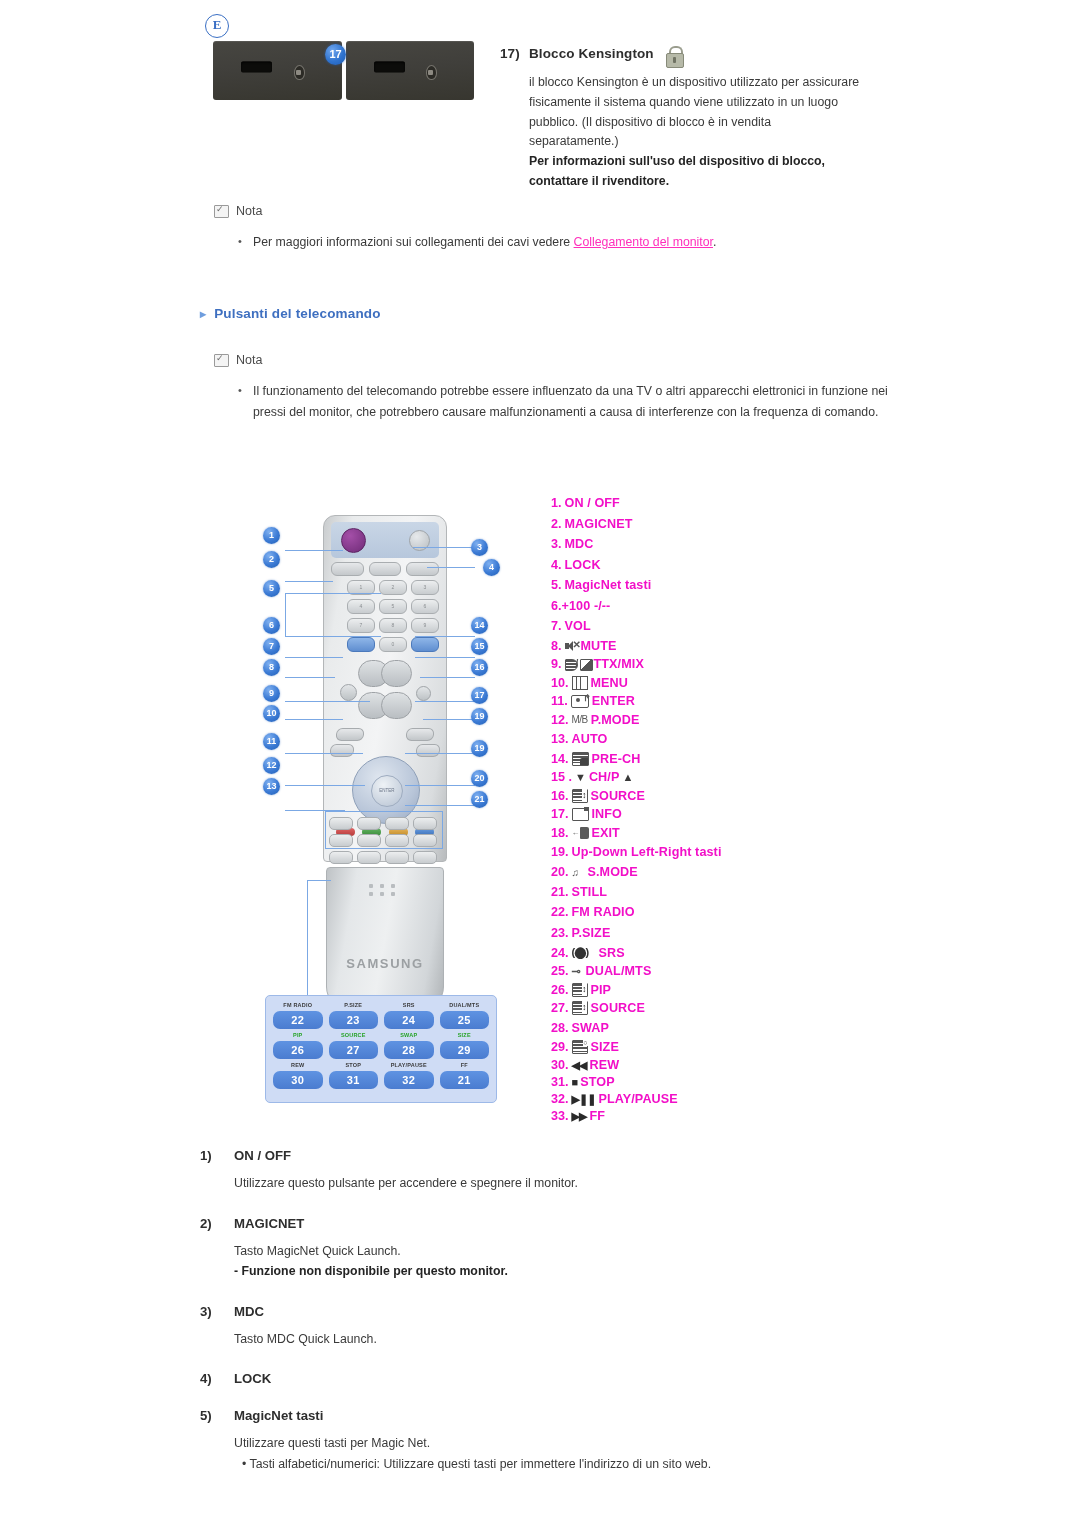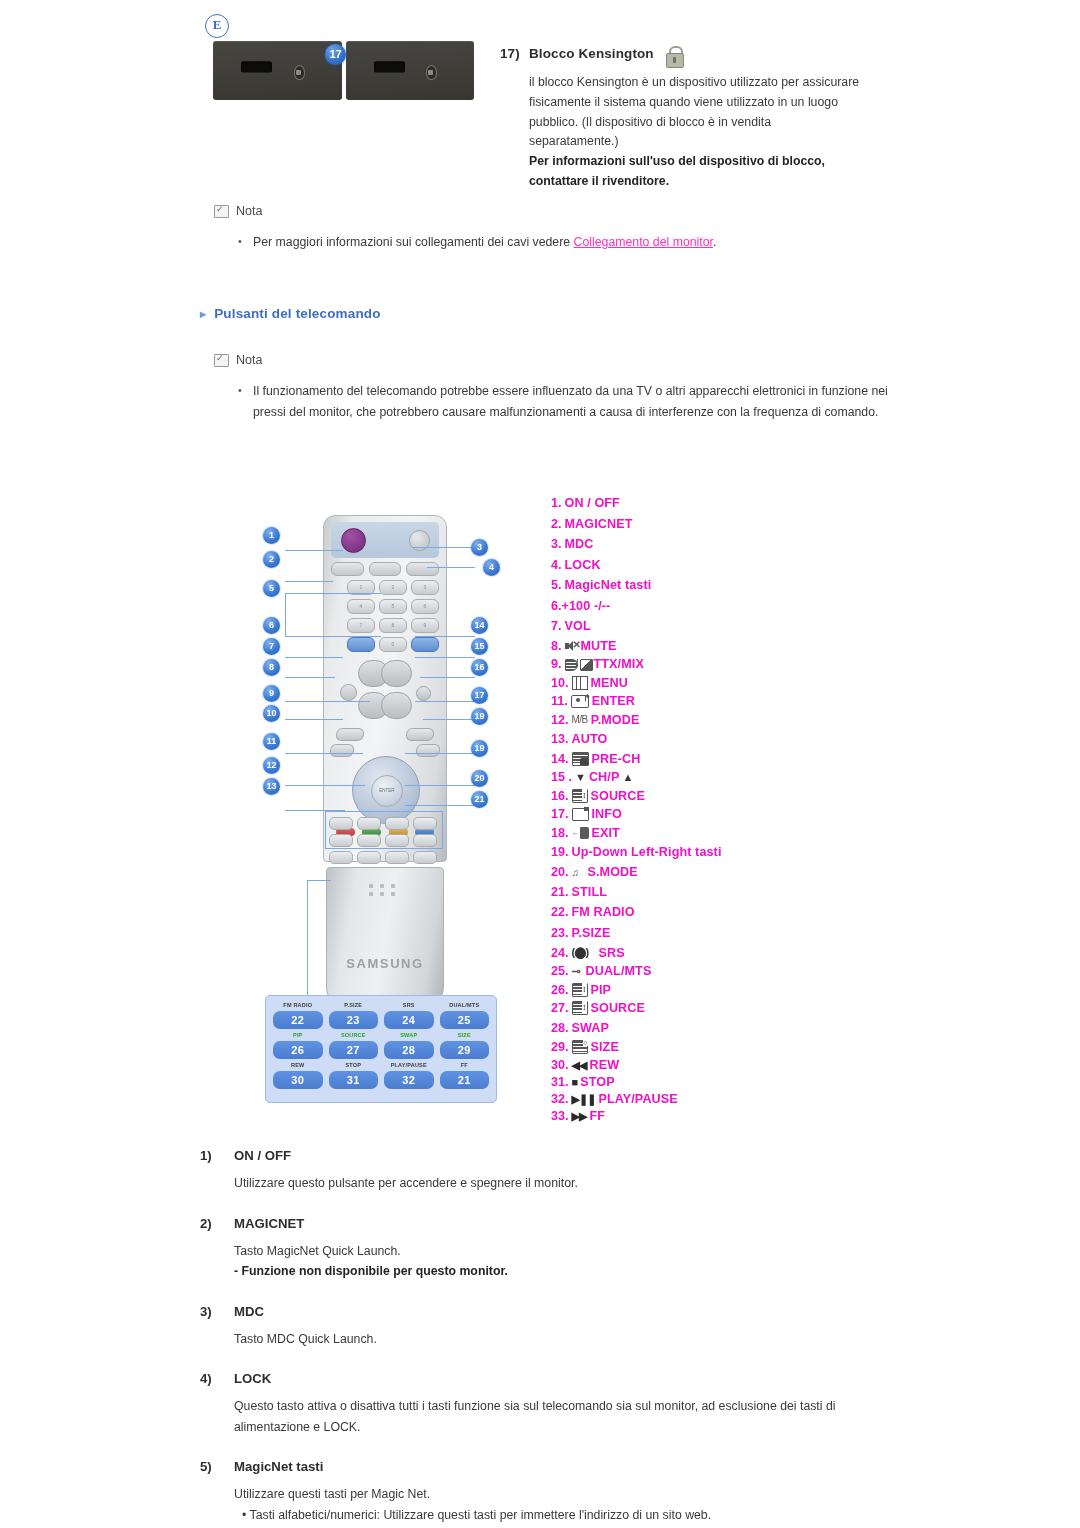--- a/index.html
+++ b/index.html
@@ -877,23 +877,20 @@
       <div class="det-body">
         <span>Tasto MDC Quick Launch.</span>
       </div>
     </div>
 
     <div class="det-block">
       <div class="det-head">
         <span class="dn">4)</span>
         <span>LOCK</span>
       </div>
-      <div class="det-body">
-        <span>Questo tasto attiva o disattiva tutti i tasti funzione sia sul telecomando sia sul monitor, ad esclusione dei tasti di alimentazione e LOCK.</span>
-      </div>
     </div>
 
     <div class="det-block">
       <div class="det-head">
         <span class="dn">5)</span>
         <span>MagicNet tasti</span>
       </div>
       <div class="det-body">
         <span>Utilizzare questi tasti per Magic Net.</span>
         <div class="sub-bullet">• Tasti alfabetici/numerici: Utilizzare questi tasti per immettere l'indirizzo di un sito web.</div>

